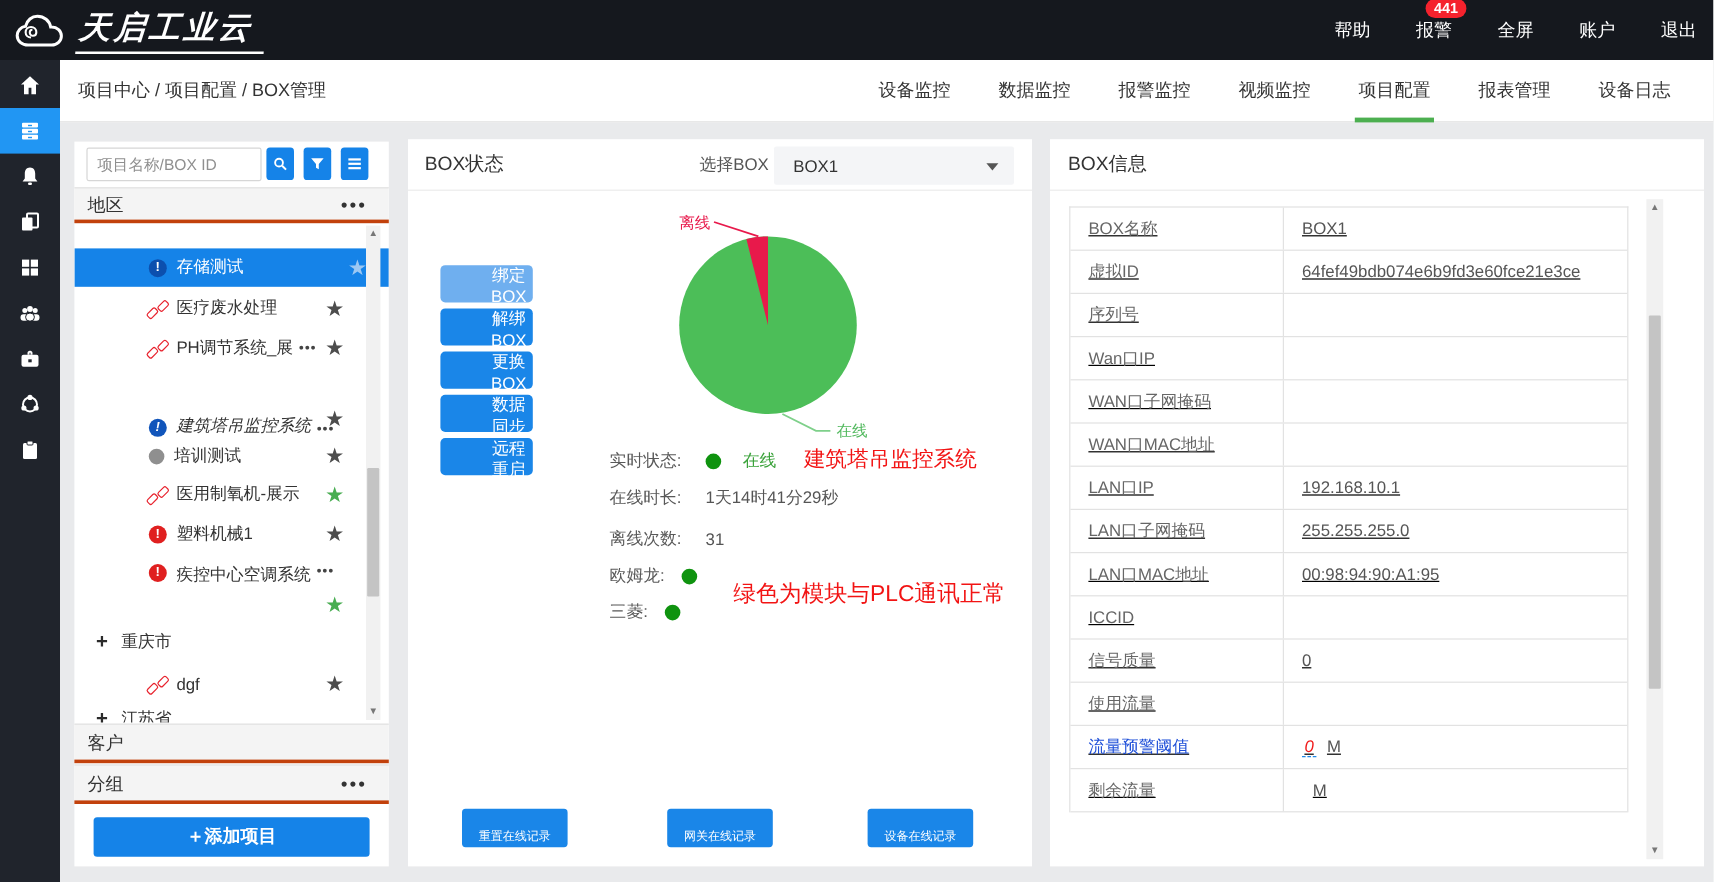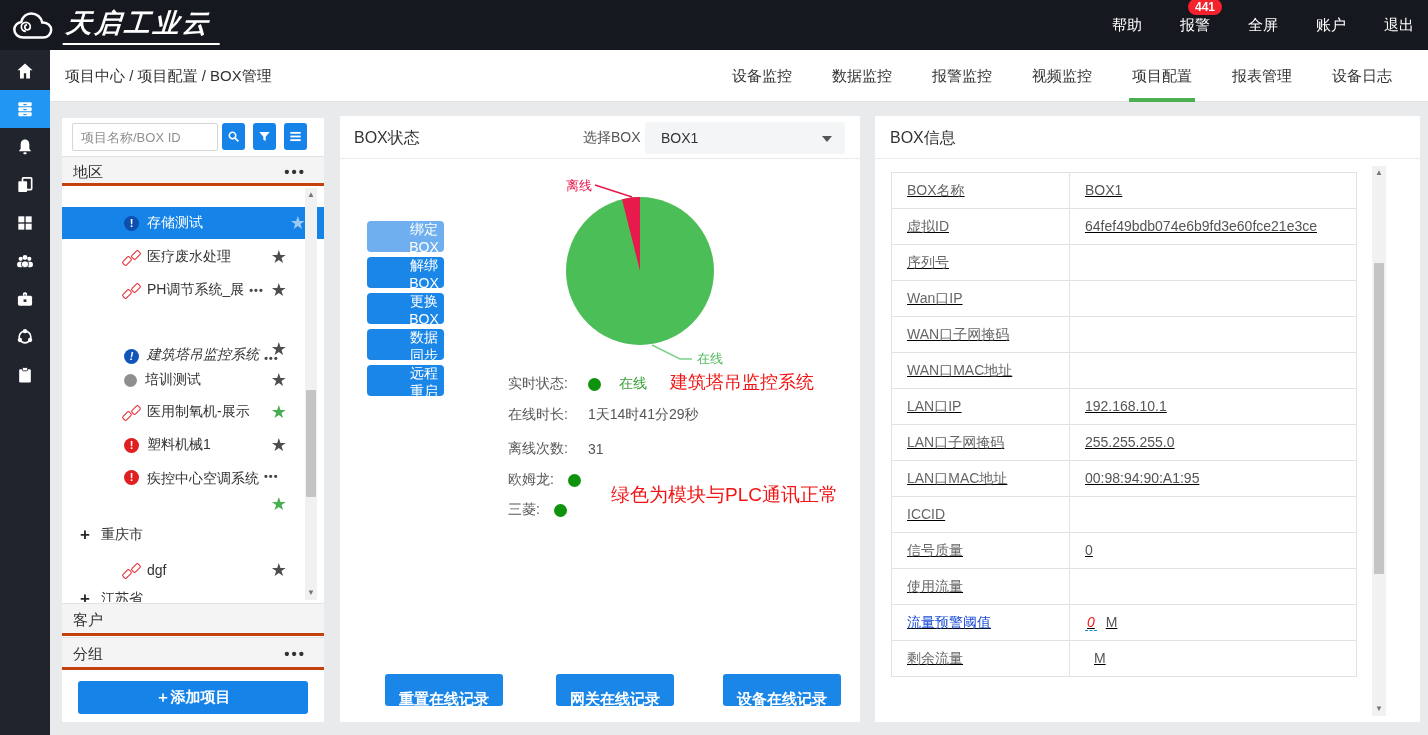--- a/index.html
+++ b/index.html
@@ -121,21 +121,21 @@
   .srow .slabel { width:80px; }
   .sdot { width:13px; height:13px; border-radius:50%; background:#0f930f; }
   .sval-green { margin-left:18px; color:#3aa23a; }
   .sval { color:#555; }
   .srow.r1{ top:258px; } .srow.r2{ top:289px; } .srow.r3{ top:323px; } .srow.r4{ top:354px; } .srow.r5{ top:384px; }
   .srow.r4 .slabel, .srow.r5 .slabel { width:auto; margin-right:14px; }
   .annot { position:absolute; color:#f21414; white-space:nowrap; }
   .annot.n1 { left:330px; top:254px; font-size:18px; }
   .annot.n2 { left:271px; top:366px; font-size:19px; }
   .rbtn { position:absolute; top:558px; height:30px; background:#1a86e8; color:#fff; border:none; border-radius:3px;
-          font-size:15px; padding:16px 14px; cursor:pointer; font-family:"Liberation Sans","DejaVu Sans",sans-serif;font-weight:bold; }
+          font-size:10px; padding:16px 14px; cursor:pointer; font-family:"Liberation Sans","DejaVu Sans",sans-serif; }
   .rbtn.r0{ left:45px; } .rbtn.r1{ left:216px; } .rbtn.r2{ left:383px; }
 
   
   .itable { position:absolute; left:16px; top:56px; width:466px; border:1px solid #e2e2e2; border-bottom:none;text-decoration:underline; }
   .irow { display:flex; height:36px; border-bottom:1px solid #e2e2e2; }
   .ilabel { width:178px; border-right:1px solid #e2e2e2; padding-left:15px; line-height:35px; font-size:14px; color:#666; }
   .ival { flex:1; padding-left:15px; line-height:35px; font-size:14px; color:#555; }
   .iunit { margin-left:9px; color:#555; }
   .red-label { color:#1d4ed8; }
   .thresh-value { color:#f01a1a; font-style:italic; border-bottom:1px dashed #1f88e5; cursor:text; padding:0 2px; }

